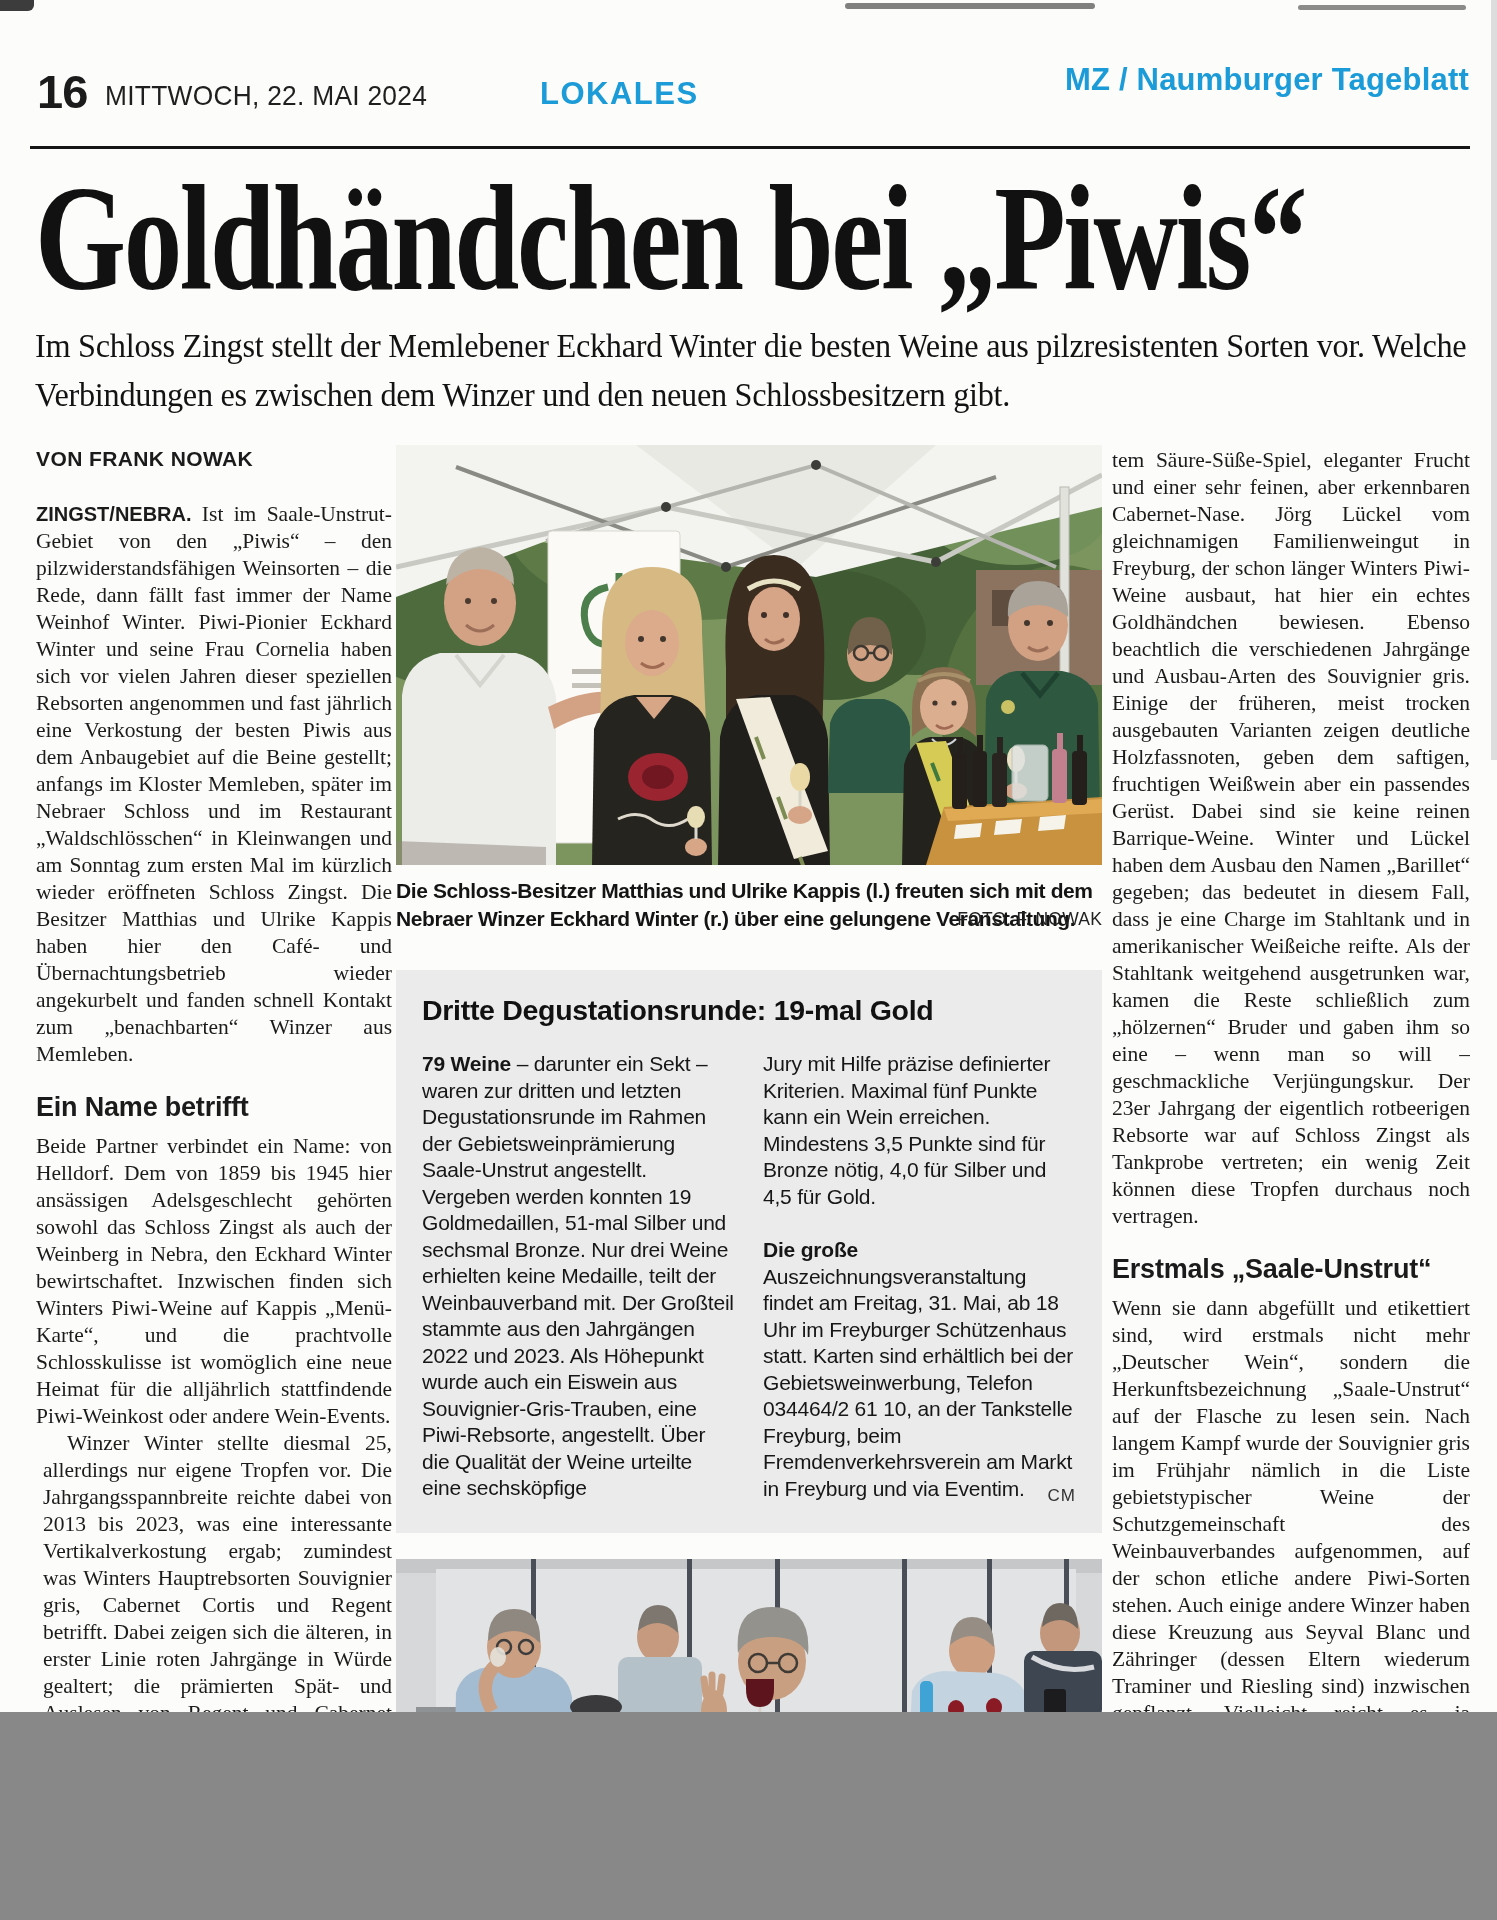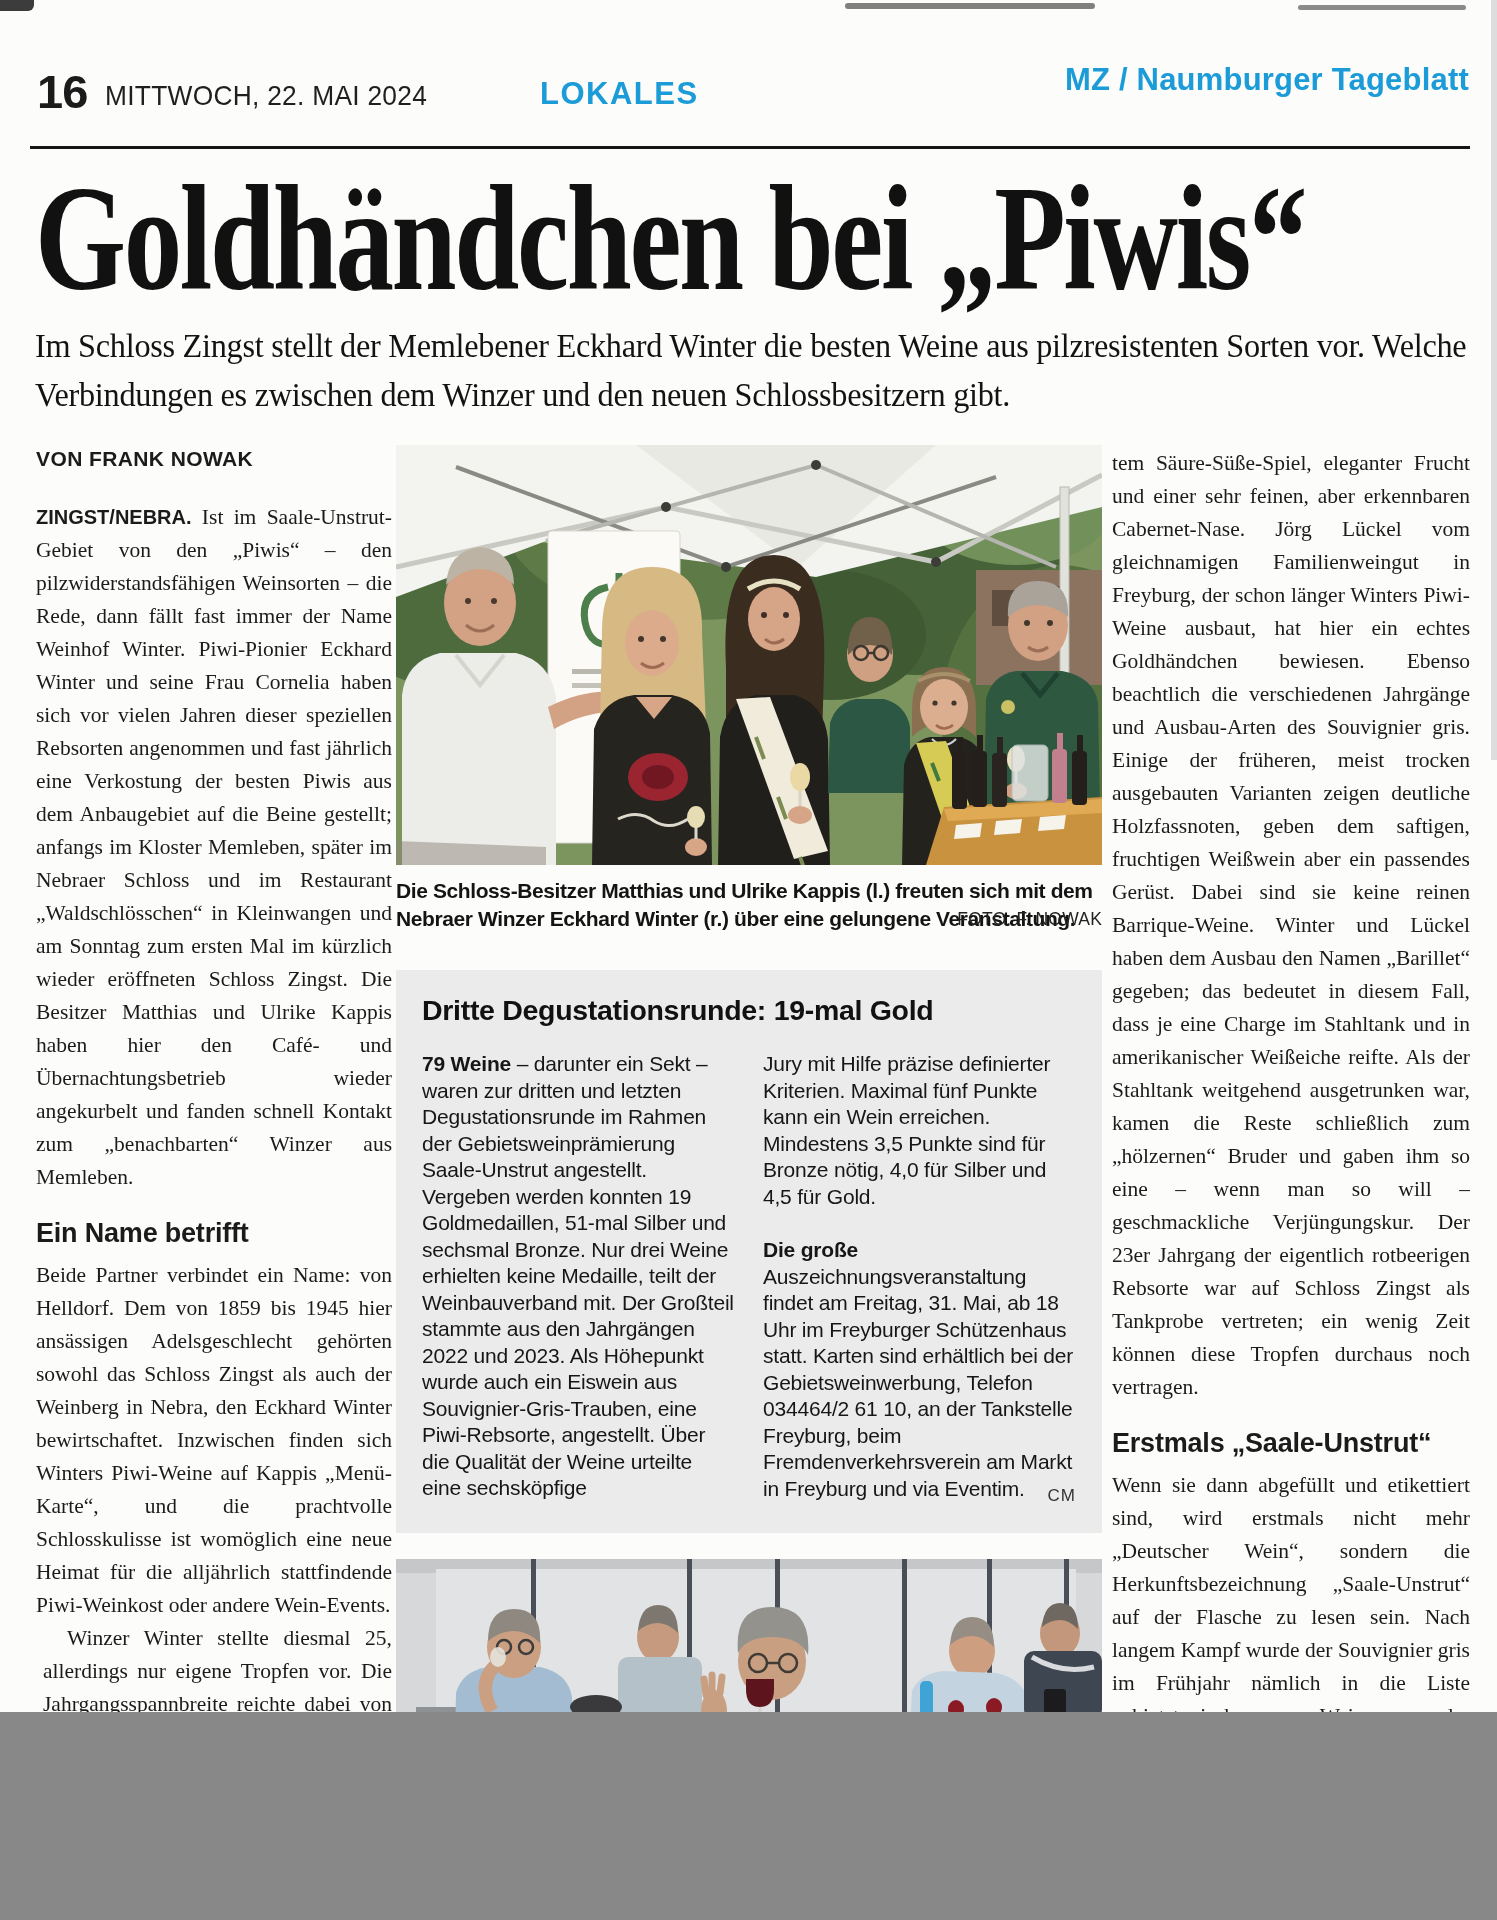--- a/index.html
+++ b/index.html
@@ -26,21 +26,21 @@
   
   .headline{position:absolute;left:35px;top:160px;margin:0;font-weight:700;font-size:150px;line-height:1.05;
             letter-spacing:-3px;white-space:nowrap;transform:scaleX(.78);transform-origin:0 0;color:#111;}
   .subheadline{position:absolute;left:35px;top:322px;width:1515px;margin:0;font-size:34px;line-height:1.43;
                letter-spacing:-.3px;transform:scaleX(.95);transform-origin:0 0;color:#131313;}
   
   .col{position:absolute;top:447px;height:1428px;overflow:hidden;}
   .col-left{left:36px;width:356px;}
   .col-right{left:1112px;width:358px;}
   .byline{margin:0 0 30px;font:700 21px "Liberation Sans",sans-serif;letter-spacing:.4px;}
-  .body{margin:0;font-size:21.5px;line-height:33px;text-align:justify;hyphens:auto;-webkit-hyphens:auto;}
+  .body{margin:0;font-size:21.5px;line-height:27px;text-align:justify;hyphens:auto;-webkit-hyphens:auto;}
   .indent{text-indent:24px;margin-left:7px;}
   .leadin{font-family:"Liberation Sans",sans-serif;font-weight:700;font-size:20px;}
   .crosshead{margin:24px 0 10px;font:700 27px "Liberation Sans",sans-serif;letter-spacing:-.2px;}
   
   .col-center{position:absolute;left:396px;top:445px;width:706px;}
   figure{margin:0;}
   .photo{width:706px;display:block;background:#cfcfc9;}
   .caption{position:relative;margin:12px 0 0;font:700 21px "Liberation Sans",sans-serif;line-height:1.32;
            letter-spacing:-.4px;color:#141414;}
   .credit{position:absolute;right:0;bottom:2px;font:400 17.5px "Liberation Sans",sans-serif;letter-spacing:.2px;color:#222;}

